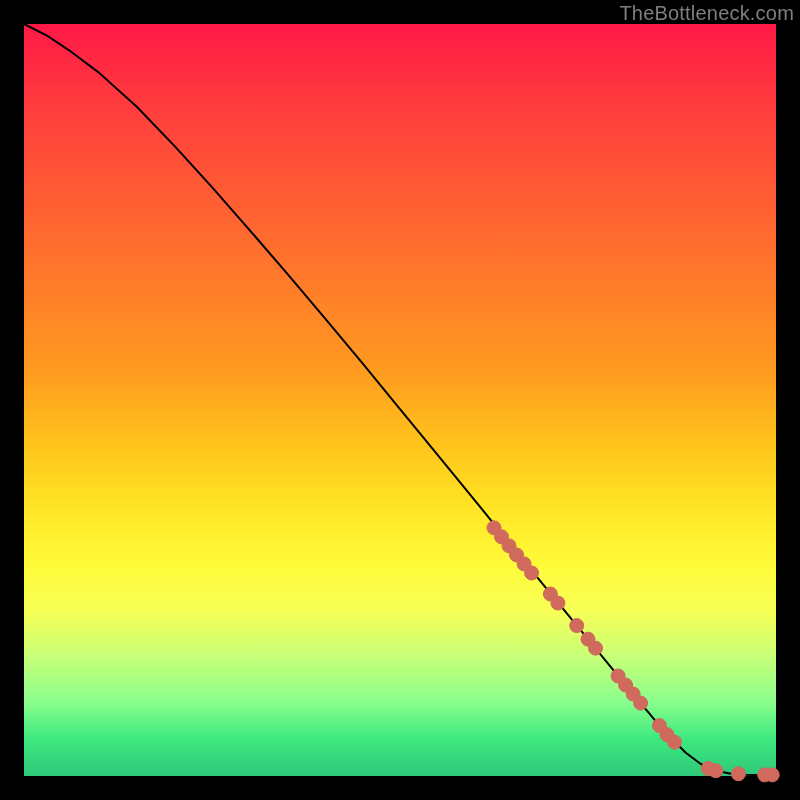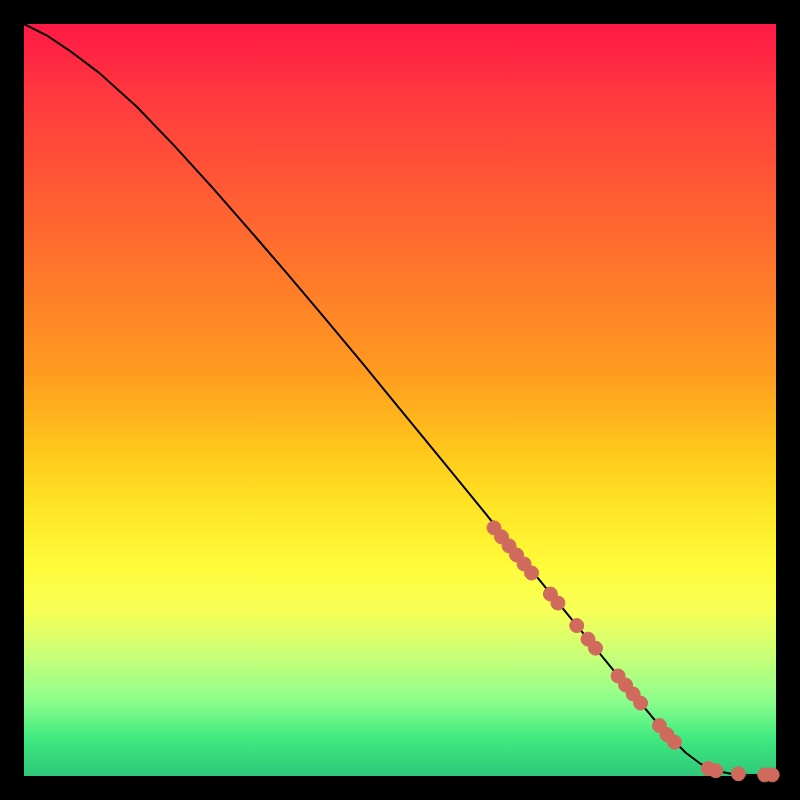--- a/index.html
+++ b/index.html
@@ -59,20 +59,21 @@
     width: 752px;
     height: 752px;
     overflow: visible;
   }
 </style>
 </head>
 <body>
 
 <div class="frame">
   <div class="plot"></div>
+  <div class="watermark">TheBottleneck.com</div>
   <svg class="overlay" viewBox="0 0 752 752">
     <path id="curve" fill="none" stroke-width="2" stroke-linecap="round" stroke-linejoin="round" d="M0.00 0.00 L22.56 11.28 L45.12 26.32 L75.20 48.88 L112.80 82.72 L150.40 121.82 L188.00 163.18 L225.60 206.05 L263.20 249.66 L300.80 294.03 L338.40 339.15 L376.00 385.02 L413.60 430.90 L451.20 476.77 L488.80 523.39 L526.40 569.26 L564.00 615.14 L601.60 661.01 L639.20 706.13 L661.76 728.69 L676.80 739.97 L691.84 746.74 L706.88 749.74 L721.92 750.87 L736.96 751.25 L752.00 751.25" stroke="#000000"></path>
     <g id="markers">
         <circle cx="470.00" cy="503.84" r="7" fill="#cf6a5d" stroke="#cf6a5d"></circle>
         <circle cx="477.52" cy="512.86" r="7" fill="#cf6a5d" stroke="#cf6a5d"></circle>
         <circle cx="485.04" cy="521.89" r="7" fill="#cf6a5d" stroke="#cf6a5d"></circle>
         <circle cx="492.56" cy="530.91" r="7" fill="#cf6a5d" stroke="#cf6a5d"></circle>
         <circle cx="500.08" cy="539.94" r="7" fill="#cf6a5d" stroke="#cf6a5d"></circle>
         <circle cx="507.60" cy="548.96" r="7" fill="#cf6a5d" stroke="#cf6a5d"></circle>
         <circle cx="526.40" cy="570.02" r="7" fill="#cf6a5d" stroke="#cf6a5d"></circle>

